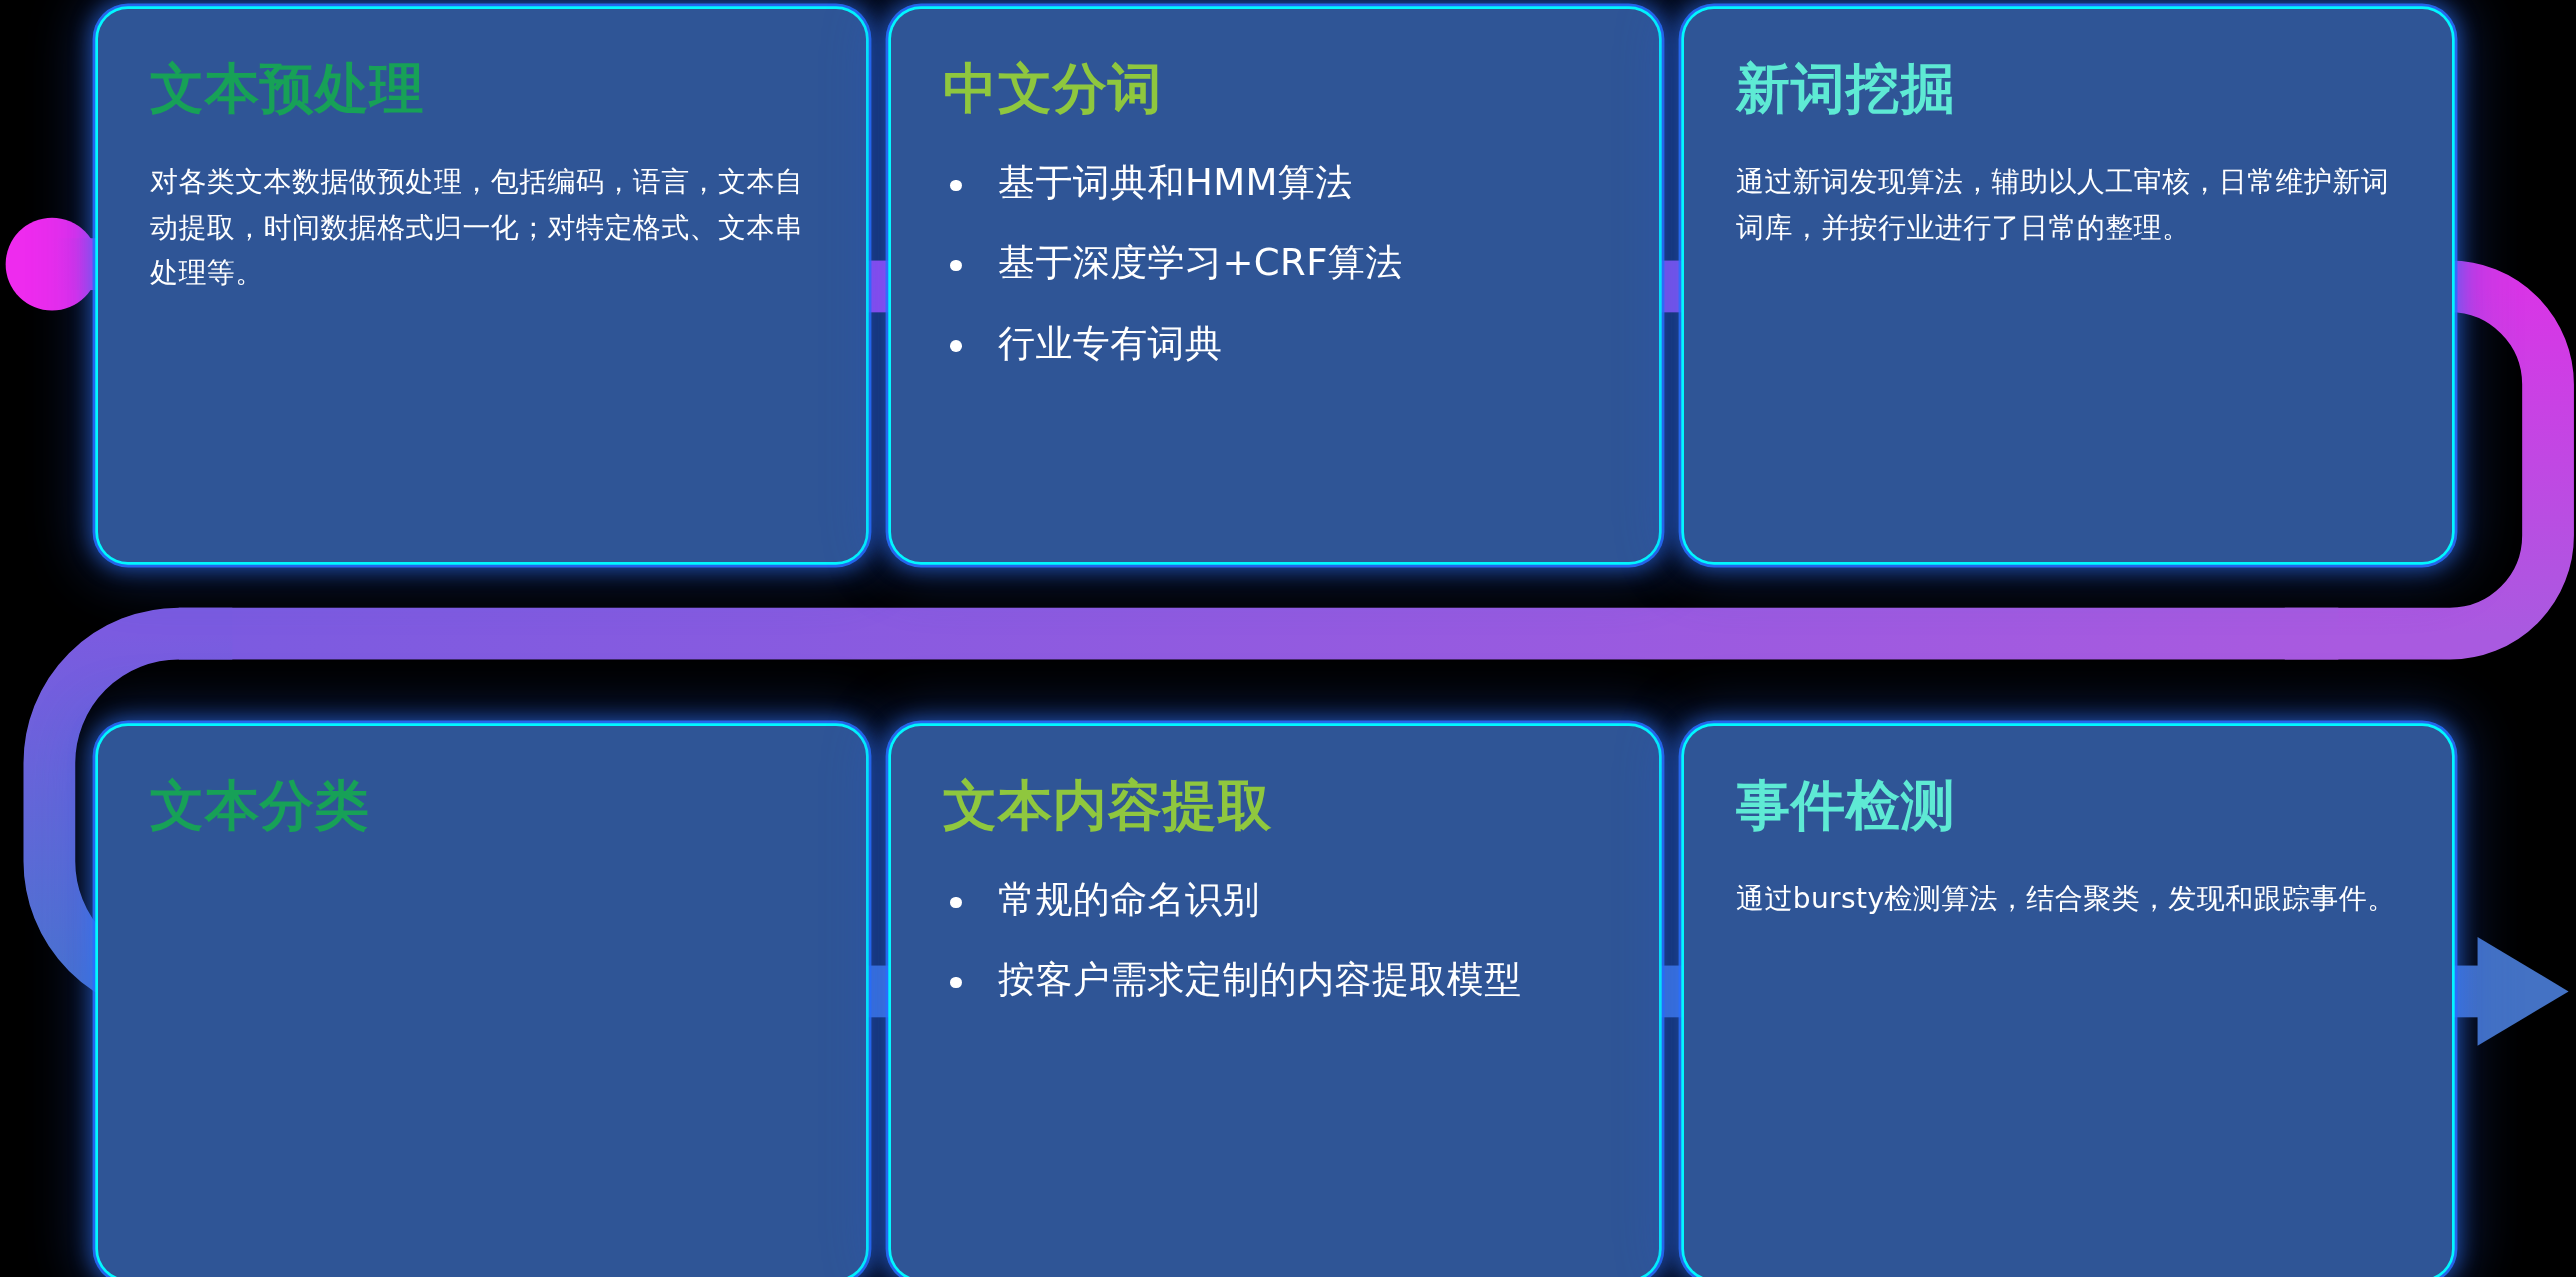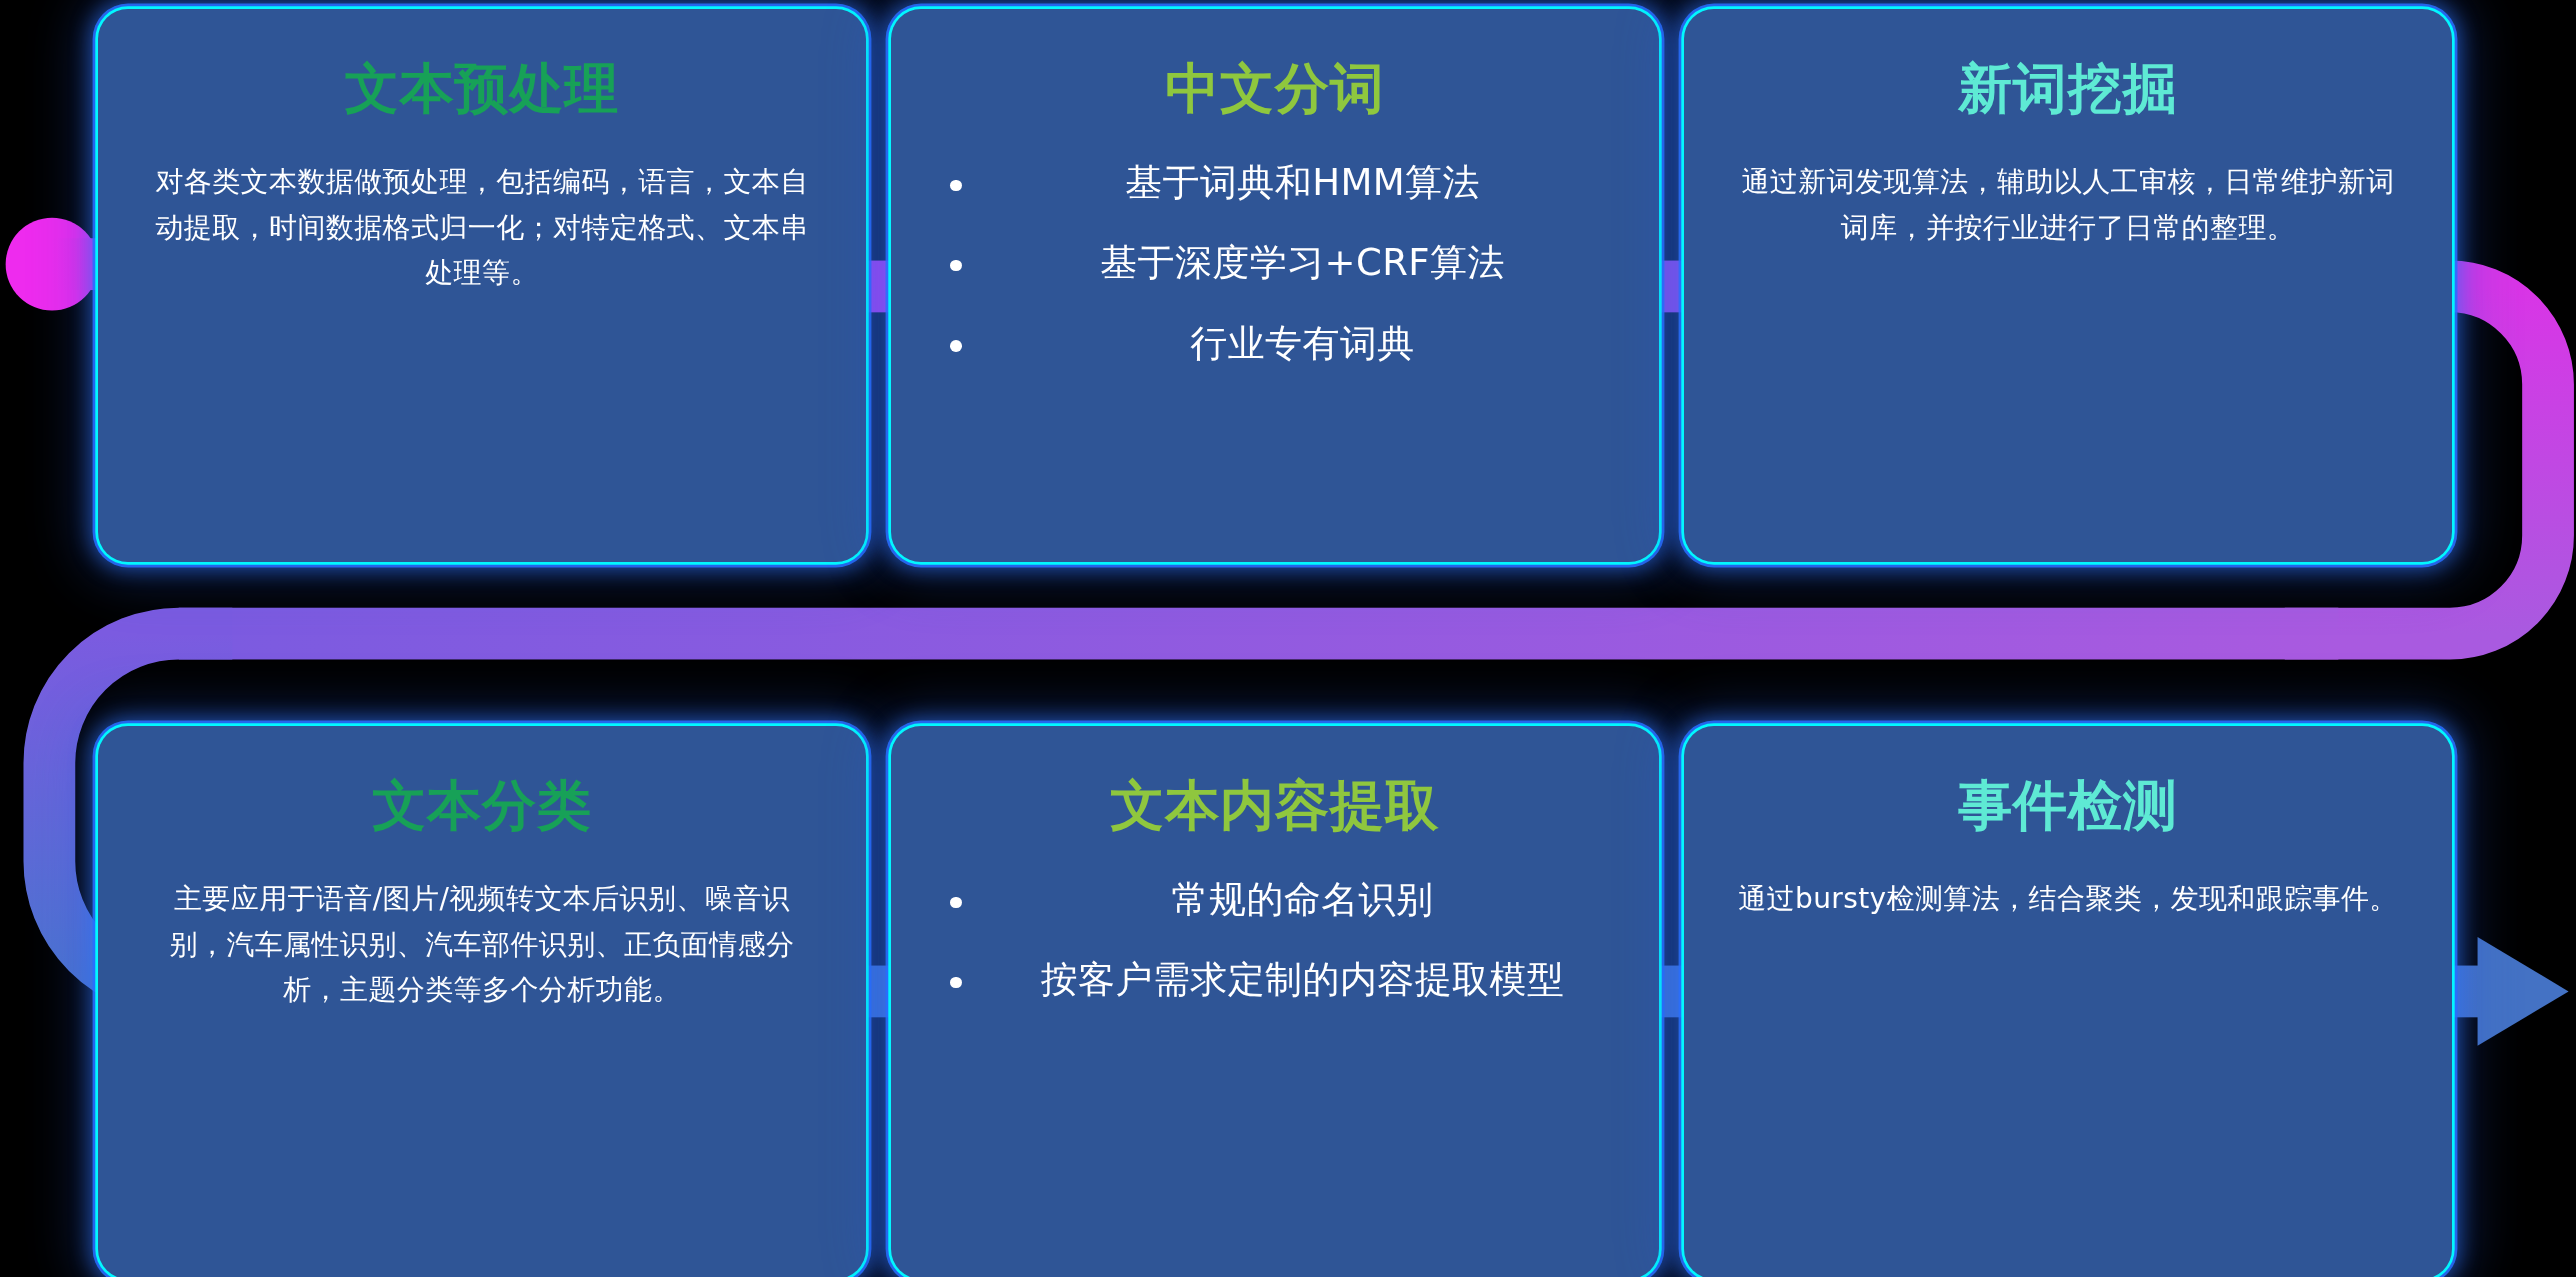--- a/index.html
+++ b/index.html
@@ -8,21 +8,21 @@
     background:#000000;
     font-family:"DejaVu Sans","Liberation Sans",sans-serif;
     overflow:hidden;
   }
   #stage{ position:relative; width:2576px; height:1277px; background:#000; }
 
   
   #flow{ position:absolute; left:0; top:0; width:2576px; height:1277px; z-index:1; }
 
   
-  .row{ position:absolute; display:flex; z-index:3;text-align:center; }
+  .row{ position:absolute; display:flex; z-index:3; }
   #row-1{ left:98px; top:9px;  }
   #row-2{ left:98px; top:714px;margin-top:12px; }
 
   .card{
     position:relative;
     width:768px;
     height:553px;
     margin-right:25px;
     border-radius:30px;
     background:#2F5596;
@@ -176,23 +176,20 @@
         <p>通过新词发现算法，辅助以人工审核，日常维护新词词库，并按行业进行了日常的整理。</p>
       </div>
     </div>
 
   </div>
 
   <div class="row" id="row-2">
 
     <div class="card">
       <div class="card-title t-green">文本分类</div>
-      <div class="card-body">
-        <p>主要应用于语音/图片/视频转文本后识别、噪音识别，汽车属性识别、汽车部件识别、正负面情感分析，主题分类等多个分析功能。</p>
-      </div>
     </div>
 
     <div class="card">
       <div class="card-title t-lime">文本内容提取</div>
       <ul class="bullets">
         <li>
           <span class="dot"></span>
           <span>常规的命名识别</span>
         </li>
         <li>

